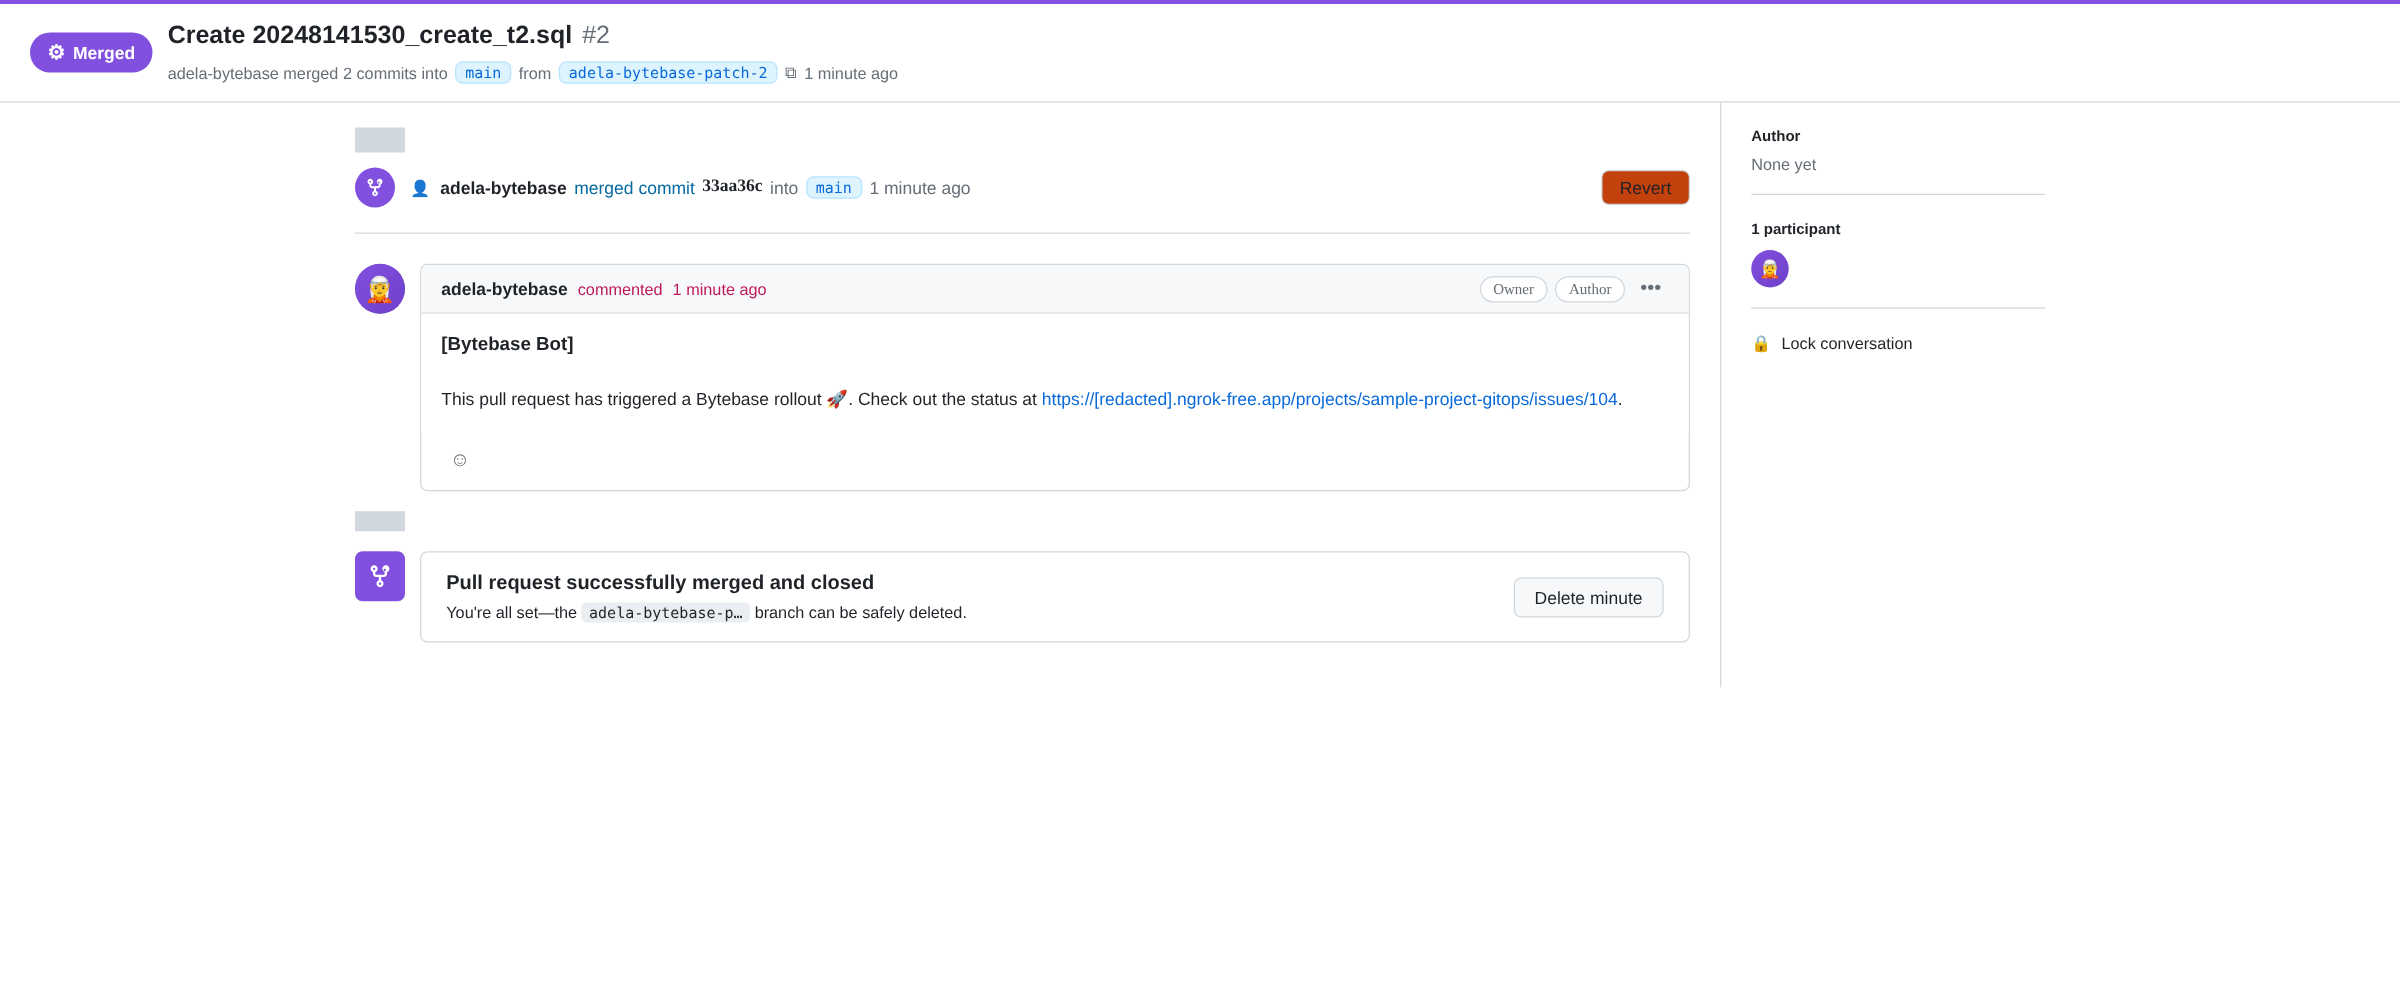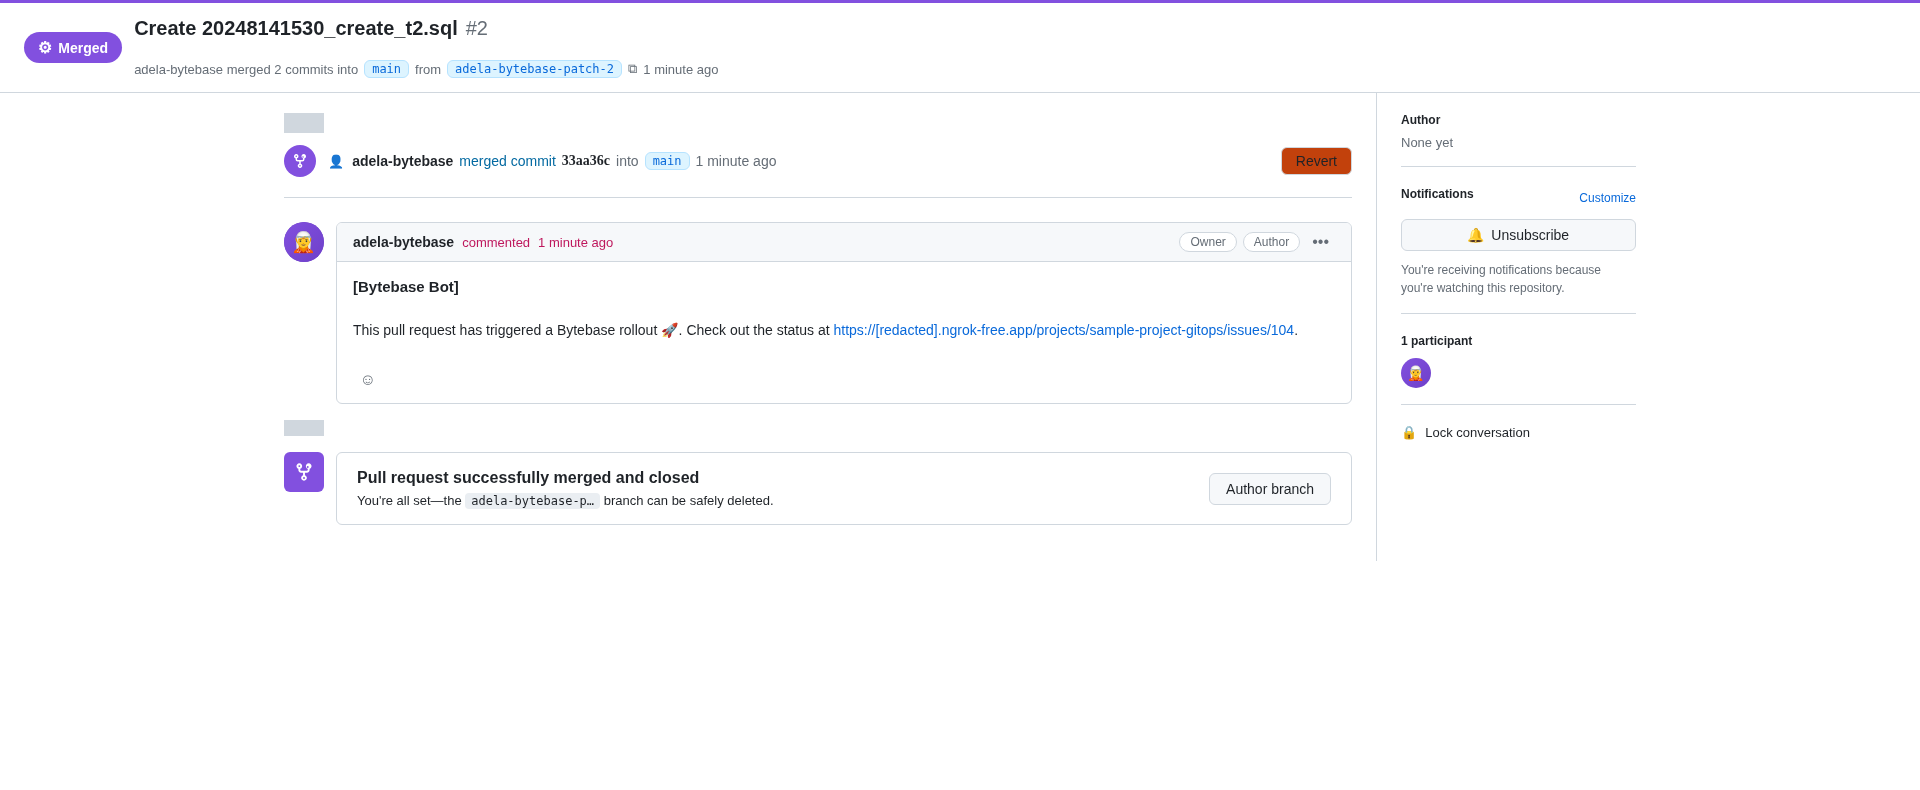--- a/index.html
+++ b/index.html
@@ -230,20 +230,21 @@
       font-size: 13px;
     }
 
     .badge {
       border: 1px solid #d0d7de;
       border-radius: 20px;
       padding: 2px 10px;
       font-size: 12px;
       color: #656d76;
       background: white;
+      font-family: Liberation Serif, serif;
     }
 
     .comment-header-right {
       display: flex;
       align-items: center;
       gap: 6px;
     }
 
     .more-btn {
       background: none;
@@ -465,21 +466,21 @@
 
 <div class="top-accent"></div>
 
 <div style="padding-top:3px;">
 
   <div class="top-bar">
     <div class="merged-badge">
       <span class="merge-icon">⚙</span>
       <span>Merged</span>
     </div>
-    <div style="display:flex; flex-direction:column; gap:20px;">
+    <div style="display:flex; flex-direction:column; gap:9px;">
       <div style="display:flex; align-items:center; gap:8px;">
         <span class="pr-title">Create 20248141530_create_t2.sql</span>
         <span style="font-size:20px; font-weight:400; color:#656d76;">#2</span>
       </div>
       <div class="pr-meta">
         <span>adela-bytebase merged 2 commits into</span>
         <span class="branch-tag main">main</span>
         <span>from</span>
         <span class="branch-tag patch">adela-bytebase-patch-2</span>
         <span style="cursor:pointer; color:#656d76;">⧉</span>
@@ -568,45 +569,34 @@
           </div>
           <div class="merge-success-content">
             <div>
               <h3>Pull request successfully merged and closed</h3>
               <p>
                 <span>You're all set—the</span>
                 <span class="inline-code">adela-bytebase-p…</span>
                 <span>branch can be safely deleted.</span>
               </p>
             </div>
-            <button class="delete-branch-btn">Author branch</button>
+            <button class="delete-branch-btn">Delete minute</button>
           </div>
         </div>
 
       </div>
     </div>
 
     <div class="sidebar">
 
       <div class="sidebar-section">
         <div class="sidebar-label">Author</div>
         <div class="sidebar-none">None yet</div>
       </div>
 
-      <div class="sidebar-section">
-        <div class="sidebar-notifications">
-          <span class="sidebar-label">Notifications</span>
-          <a href="#" class="customize-link">Customize</a>
-        </div>
-        <button class="unsubscribe-btn">
-          <span>🔔</span>
-          <span>Unsubscribe</span>
-        </button>
-        <p class="notification-note">You're receiving notifications because you're watching this repository.</p>
-      </div>
 
       <div class="sidebar-section">
         <div class="participants-label">1 participant</div>
         <div class="participants-row">
           <div class="avatar-sm">🧝</div>
         </div>
       </div>
 
       <div class="sidebar-section">
         <div class="lock-conversation">

